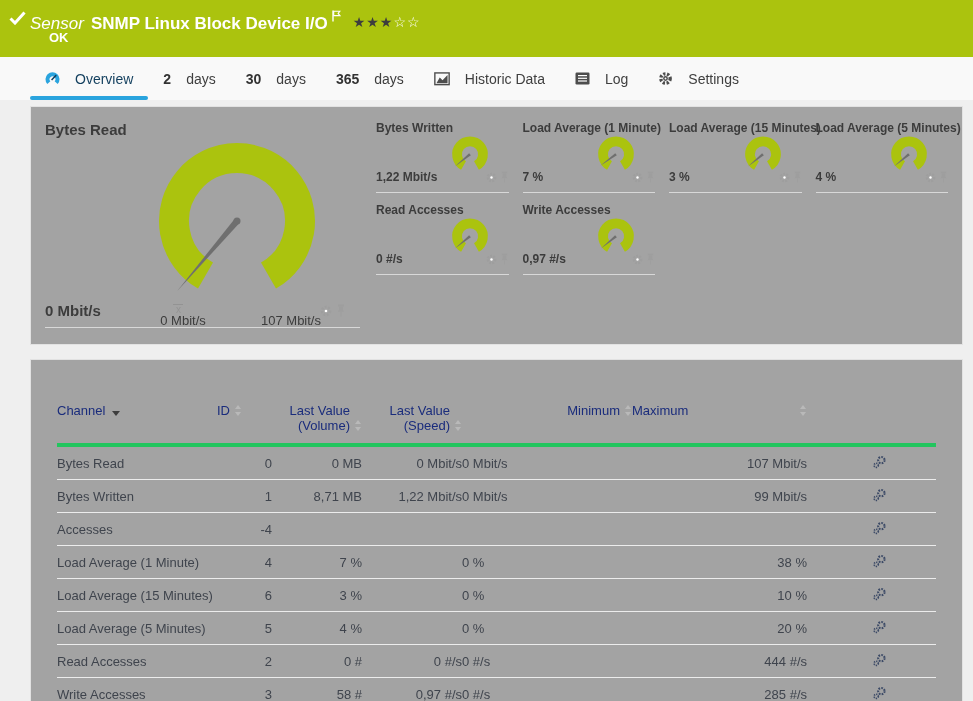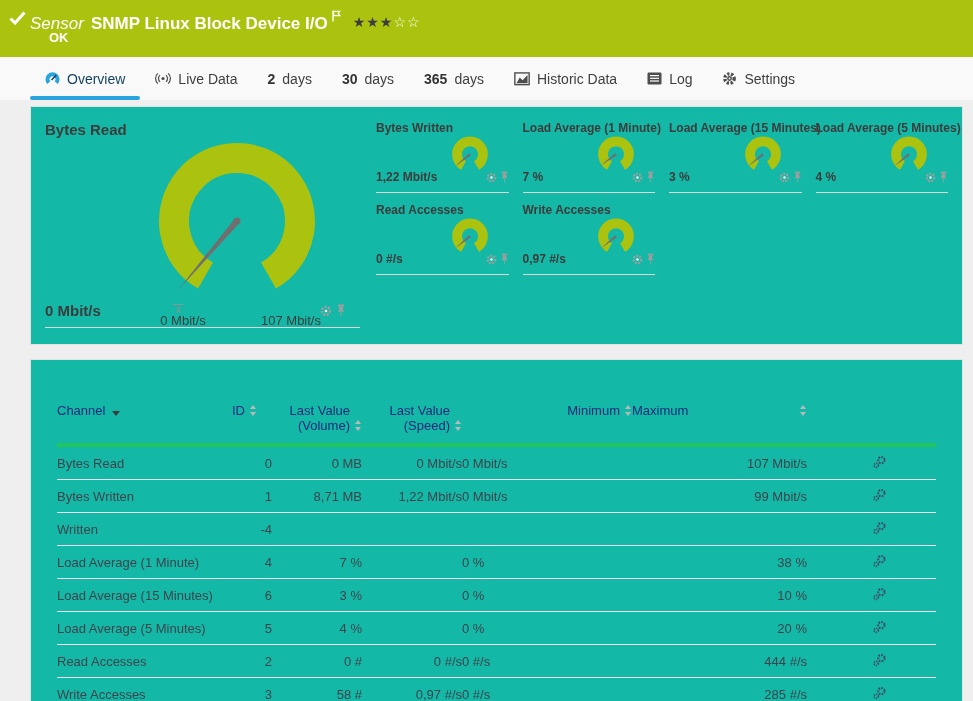--- a/index.html
+++ b/index.html
@@ -18,27 +18,27 @@
   .banner-line1{position:absolute;left:30px;top:7px;font-size:17px;white-space:nowrap;}
   .banner-sensor{font-style:italic;margin-right:7px;text-align:center;}
   .banner-title{font-weight:bold;}
   .flag-icon{display:inline-block;vertical-align:super;margin-left:4px;}
   .stars{margin-left:12px;font-size:14px;letter-spacing:1px;vertical-align:2px;}
   .star.filled{color:#3d3d3d;}
   .star.empty{color:#ffffff;}
   .banner-status{position:absolute;left:49px;top:30px;font-size:13px;font-weight:bold;}
   
   .tabs{height:43px;background:#f9f9f9;display:flex;align-items:stretch;padding-left:30px;font-size:14px;}
-  .tab{display:flex;align-items:center;gap:7px;padding:0 15px;position:relative;cursor:pointer;color:#3f3f3f;white-space:nowrap;}
+  .tab{display:flex;align-items:center;gap:15px;padding:0 15px;position:relative;cursor:pointer;color:#3f3f3f;white-space:nowrap;}
   .tab.active{color:#123f5e;}
   .tab.active::after{content:"";position:absolute;left:0;right:0;bottom:0;height:4px;background:var(--blue);border-radius:2px;}
   .tab-num{font-weight:bold;color:#333;}
   .tab-icon{display:inline-flex;align-items:center;}
   
-  .panel{background:#14b8a6;border:1px solid #e2e2e2;margin-left:30px;width:933px;}
+  .panel{background:#a3a3a3;border:1px solid #e2e2e2;margin-left:30px;width:933px;}
   .panel-gauges{margin-top:6px;height:239px;display:flex;padding:12px 14px 16px;}
   .panel-table{margin-top:14px;height:346px;padding:0 26px;}
   
   .big-tile{width:315px;position:relative;border-bottom:1px solid var(--tile-line);}
   .big-title{position:absolute;top:2px;left:0;font-size:15px;font-weight:bold;color:#3c3c3c;}
   .big-gauge-svg{position:absolute;left:72px;top:14px;}
   .big-value{position:absolute;left:0;bottom:8px;font-size:15px;font-weight:bold;color:#3c3c3c;}
   .big-icons{position:absolute;right:14px;bottom:6px;display:flex;gap:4px;align-items:flex-end;}
   .gauge-ring{fill:none;stroke:var(--green);}
   .gauge-needle{fill:#6f6f6f;}
@@ -51,21 +51,21 @@
   .tile-gauge{position:absolute;right:13px;top:15px;}
   .tile-value{position:absolute;left:0;bottom:8px;font-size:12px;font-weight:bold;color:#3c3c3c;white-space:nowrap;}
   .tile-icons{position:absolute;right:0;bottom:5px;display:flex;gap:3px;align-items:flex-end;}
   
   .thead{display:flex;align-items:flex-start;padding:43px 0 10px;border-bottom:4px solid #22c55e;font-size:13px;font-weight:normal;color:var(--navy);}
   .hc{display:flex;}
   .hl{white-space:pre-line;line-height:15px;}
   .trow{display:flex;align-items:center;height:33px;border-bottom:1px solid #ececec;font-size:13px;color:var(--txt);}
   .c,.hc{flex-shrink:0;}
   .c-channel{width:160px;text-align:left;}
-  .c-id{width:55px;text-align:right;justify-content:center;}
+  .c-id{width:55px;text-align:right;justify-content:flex-start;}
   .c-vol{width:90px;text-align:right;justify-content:flex-end;}
   .c-speed{width:100px;text-align:right;justify-content:flex-end;}
   .c-min{width:170px;justify-content:flex-end;}
   .c-max{width:175px;text-align:right;justify-content:space-between;}
   .c-action{width:127px;text-align:center;padding-left:18px;justify-content:center;}
   .c.c-action{cursor:pointer;}
   .sort-both{display:inline-block;width:7px;height:11px;position:relative;margin-left:5px;align-self:flex-end;margin-bottom:2px;}
   .sort-both .up{position:absolute;top:0;left:0;width:0;height:0;border-left:3.5px solid transparent;border-right:3.5px solid transparent;border-bottom:4px solid #b9b9b9;}
   .sort-both .dn{position:absolute;bottom:0;left:0;width:0;height:0;border-left:3.5px solid transparent;border-right:3.5px solid transparent;border-top:4px solid #b9b9b9;}
   .tri-desc{display:inline-block;margin-left:7px;align-self:center;width:0;height:0;border-left:4px solid transparent;border-right:4px solid transparent;border-top:5px solid #3d3d3d;margin-top:5px;}
@@ -93,30 +93,20 @@
     <span class="tab-icon">
         <svg width="15" height="15" viewBox="0 0 16 16">
           <path d="M4.1 12.4 A5.3 5.3 0 1 1 11.9 12.4" fill="none" stroke="#2aa4de" stroke-width="4.4"></path>
           <line x1="7" y1="9.6" x2="12" y2="4.4" stroke="#123f5e" stroke-width="1.6"></line>
         </svg>
       </span>
 
     <span class="tab-label">Overview</span>
   </div>
     <div class="tab">
-    <span class="tab-icon">
-        <svg width="16" height="13" viewBox="0 0 16 12">
-          <circle cx="8" cy="6" r="1.6" fill="#4d4d4d"></circle>
-          <path d="M5 2.6 A4.6 4.6 0 0 0 5 9.4 M2.8 0.9 A7 7 0 0 0 2.8 11.1 M11 2.6 A4.6 4.6 0 0 1 11 9.4 M13.2 0.9 A7 7 0 0 1 13.2 11.1" fill="none" stroke="#4d4d4d" stroke-width="1.2"></path>
-        </svg>
-      </span>
-
-    <span class="tab-label">Live Data</span>
-  </div>
-    <div class="tab">
 
     <b class="tab-num">2</b>
     <span class="tab-label">days</span>
   </div>
     <div class="tab">
 
     <b class="tab-num">30</b>
     <span class="tab-label">days</span>
   </div>
     <div class="tab">
@@ -371,21 +361,21 @@
     <div class="c c-min">0 Mbit/s</div>
     <div class="c c-max">99 Mbit/s</div>
     <div class="c c-action">
       <svg width="15" height="16" viewBox="0 0 16 16">
             <circle cx="10" cy="6" r="3.4" fill="none" stroke="#3c4a66" stroke-width="2.2" stroke-dasharray="1.8 1.3"></circle>
             <circle cx="4.5" cy="11.5" r="2.2" fill="none" stroke="#3c4a66" stroke-width="1.8" stroke-dasharray="1.3 1"></circle>
           </svg>
     </div>
   </div>
       <div class="trow">
-    <div class="c c-channel">Written</div>
+    <div class="c c-channel">Accesses</div>
     <div class="c c-id">-4</div>
     <div class="c c-vol"></div>
     <div class="c c-speed"></div>
     <div class="c c-min"></div>
     <div class="c c-max"></div>
     <div class="c c-action">
       <svg width="15" height="16" viewBox="0 0 16 16">
             <circle cx="10" cy="6" r="3.4" fill="none" stroke="#3c4a66" stroke-width="2.2" stroke-dasharray="1.8 1.3"></circle>
             <circle cx="4.5" cy="11.5" r="2.2" fill="none" stroke="#3c4a66" stroke-width="1.8" stroke-dasharray="1.3 1"></circle>
           </svg>

